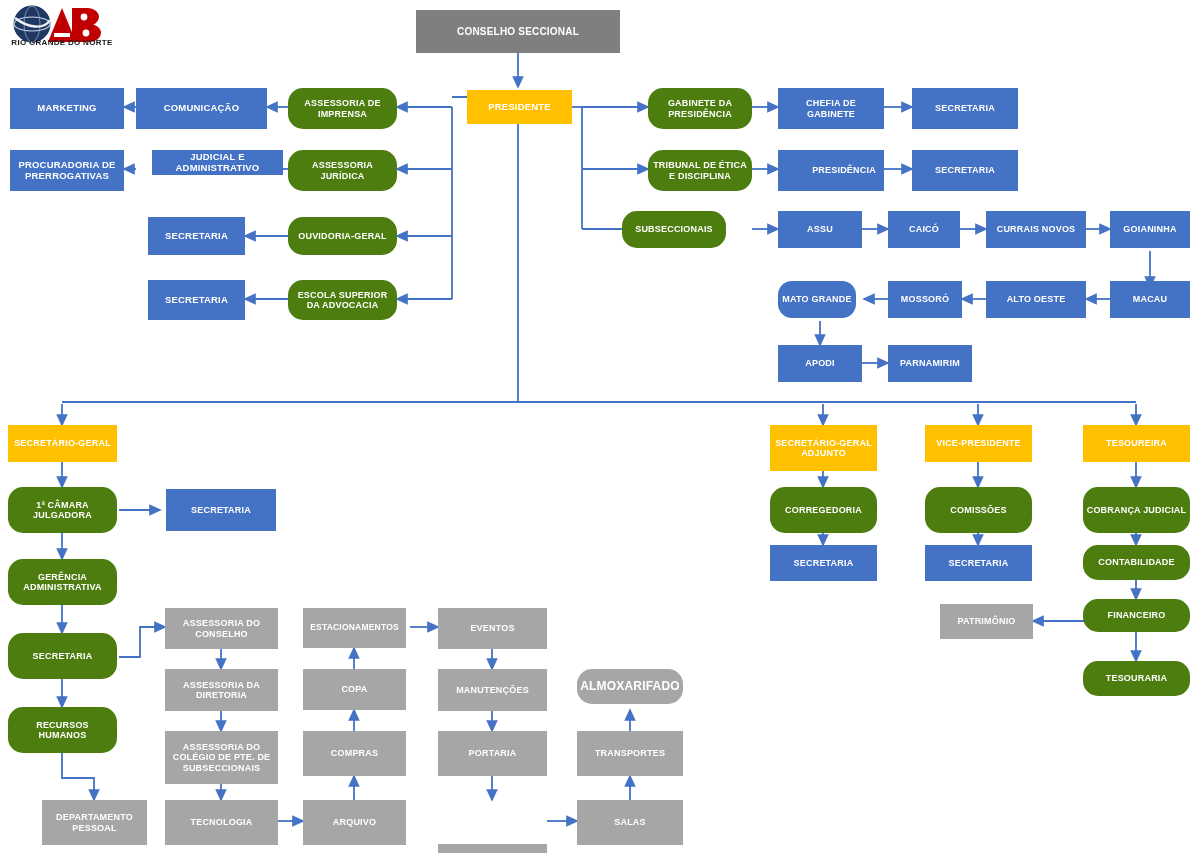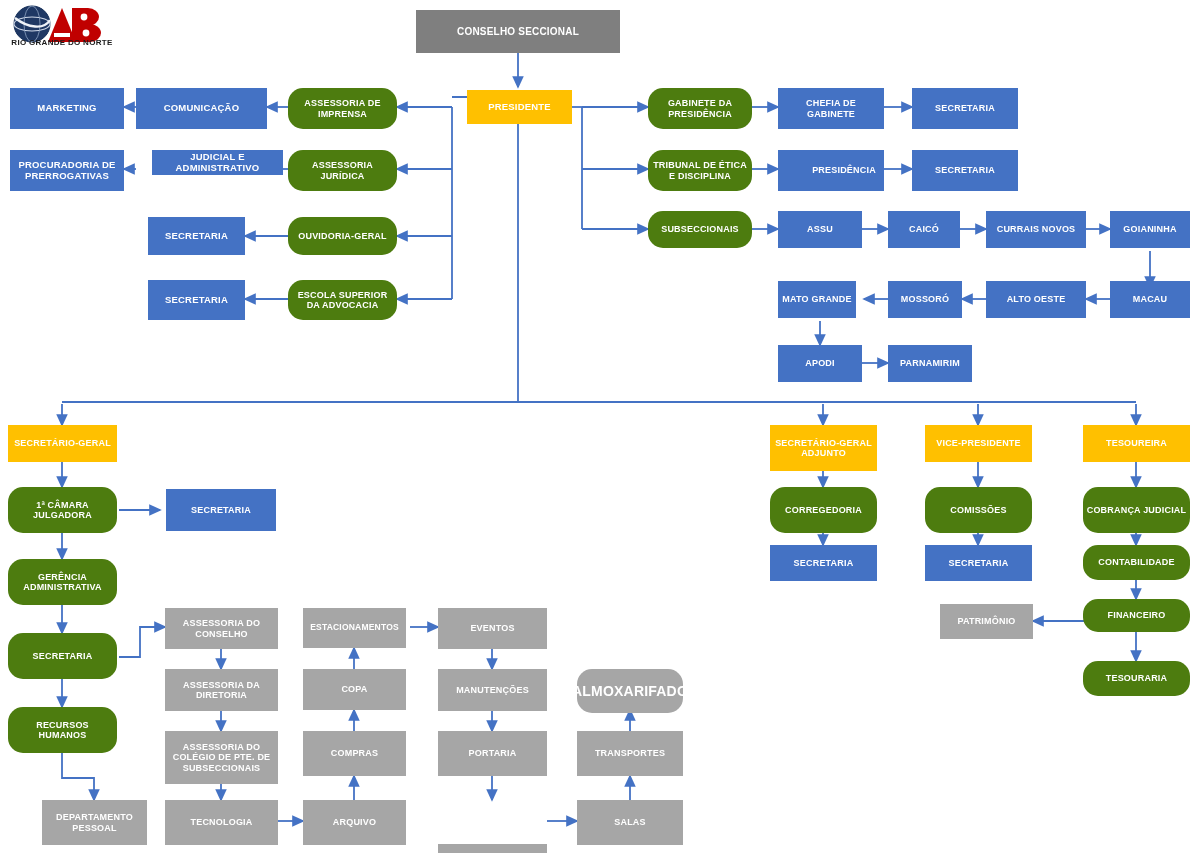--- a/index.html
+++ b/index.html
@@ -155,30 +155,30 @@
   <div class="node c-blue" style="left:148px;top:280px;width:97px;height:40px;font-size:9.5px;">SECRETARIA</div>
 
   <div class="node c-green" style="left:648px;top:88px;width:104px;height:41px;font-size:9px;">GABINETE DA PRESIDÊNCIA</div>
   <div class="node c-blue" style="left:778px;top:88px;width:106px;height:41px;font-size:9px;">CHEFIA DE GABINETE</div>
   <div class="node c-blue" style="left:912px;top:88px;width:106px;height:41px;font-size:9px;">SECRETARIA</div>
 
   <div class="node c-green" style="left:648px;top:150px;width:104px;height:41px;font-size:9px;">TRIBUNAL DE ÉTICA E DISCIPLINA</div>
   <div class="node c-blue" style="left:778px;top:150px;width:106px;height:41px;font-size:9px;padding-left:29px;">PRESIDÊNCIA</div>
   <div class="node c-blue" style="left:912px;top:150px;width:106px;height:41px;font-size:9px;">SECRETARIA</div>
 
-  <div class="node c-green" style="left:648px;top:211px;width:104px;height:37px;font-size:9px;">SUBSECCIONAIS</div>
+  <div class="node c-green" style="left:622px;top:211px;width:104px;height:37px;font-size:9px;">SUBSECCIONAIS</div>
   <div class="node c-blue" style="left:778px;top:211px;width:84px;height:37px;font-size:9px;">ASSU</div>
   <div class="node c-blue" style="left:888px;top:211px;width:72px;height:37px;font-size:9px;">CAICÓ</div>
   <div class="node c-blue" style="left:986px;top:211px;width:100px;height:37px;font-size:9px;">CURRAIS NOVOS</div>
   <div class="node c-blue" style="left:1110px;top:211px;width:80px;height:37px;font-size:9px;">GOIANINHA</div>
 
   <div class="node c-blue" style="left:1110px;top:281px;width:80px;height:37px;font-size:9px;">MACAU</div>
   <div class="node c-blue" style="left:986px;top:281px;width:100px;height:37px;font-size:9px;">ALTO OESTE</div>
   <div class="node c-blue" style="left:888px;top:281px;width:74px;height:37px;font-size:9px;">MOSSORÓ</div>
-  <div class="node c-blue" style="left:778px;top:281px;width:78px;height:37px;font-size:9px;">MATO GRANDE</div>
+  <div class="node c-blue" style="left:778px;top:281px;width:78px;height:37px;font-size:9px;border-radius:14px;">MATO GRANDE</div>
 
   <div class="node c-blue" style="left:778px;top:345px;width:84px;height:37px;font-size:9px;">APODI</div>
   <div class="node c-blue" style="left:888px;top:345px;width:84px;height:37px;font-size:9px;">PARNAMIRIM</div>
 
   <div class="node c-orange" style="left:8px;top:425px;width:109px;height:37px;font-size:9px;">SECRETÁRIO-GERAL</div>
   <div class="node c-green" style="left:8px;top:487px;width:109px;height:46px;font-size:9px;">1ª CÂMARA JULGADORA</div>
   <div class="node c-blue" style="left:166px;top:489px;width:110px;height:42px;font-size:9px;">SECRETARIA</div>
   <div class="node c-green" style="left:8px;top:559px;width:109px;height:46px;font-size:9px;">GERÊNCIA ADMINISTRATIVA</div>
   <div class="node c-green" style="left:8px;top:633px;width:109px;height:46px;font-size:9px;">SECRETARIA</div>
   <div class="node c-green" style="left:8px;top:707px;width:109px;height:46px;font-size:9px;">RECURSOS HUMANOS</div>
@@ -194,21 +194,21 @@
   <div class="node c-gray2" style="left:303px;top:669px;width:103px;height:41px;font-size:9px;">COPA</div>
   <div class="node c-gray2" style="left:303px;top:608px;width:103px;height:40px;font-size:8.5px;">ESTACIONAMENTOS</div>
 
   <div class="node c-gray2" style="left:438px;top:608px;width:109px;height:41px;font-size:9px;">EVENTOS</div>
   <div class="node c-gray2" style="left:438px;top:669px;width:109px;height:42px;font-size:9px;">MANUTENÇÕES</div>
   <div class="node c-gray2" style="left:438px;top:731px;width:109px;height:45px;font-size:9px;">PORTARIA</div>
   <div class="node c-gray2" style="left:438px;top:800px;width:109px;height:45px;font-size:9px;margin-top:44px;">PROTOCOLO E RECEPÇÃO</div>
 
   <div class="node c-gray2" style="left:577px;top:800px;width:106px;height:45px;font-size:9px;">SALAS</div>
   <div class="node c-gray2" style="left:577px;top:731px;width:106px;height:45px;font-size:9px;">TRANSPORTES</div>
-  <div class="node c-gray2" style="left:577px;top:669px;width:106px;height:44px;font-size:14px;border-radius:15px;">ALMOXARIFADO</div>
+  <div class="node c-gray2" style="left:577px;top:669px;width:106px;height:35px;font-size:12px;border-radius:15px;">ALMOXARIFADO</div>
 
   <div class="node c-orange" style="left:770px;top:425px;width:107px;height:46px;font-size:9px;">SECRETÁRIO-GERAL ADJUNTO</div>
   <div class="node c-green" style="left:770px;top:487px;width:107px;height:46px;font-size:9px;">CORREGEDORIA</div>
   <div class="node c-blue" style="left:770px;top:545px;width:107px;height:36px;font-size:9px;">SECRETARIA</div>
 
   <div class="node c-orange" style="left:925px;top:425px;width:107px;height:37px;font-size:9px;">VICE-PRESIDENTE</div>
   <div class="node c-green" style="left:925px;top:487px;width:107px;height:46px;font-size:9px;">COMISSÕES</div>
   <div class="node c-blue" style="left:925px;top:545px;width:107px;height:36px;font-size:9px;">SECRETARIA</div>
 
   <div class="node c-orange" style="left:1083px;top:425px;width:107px;height:37px;font-size:9px;">TESOUREIRA</div>

